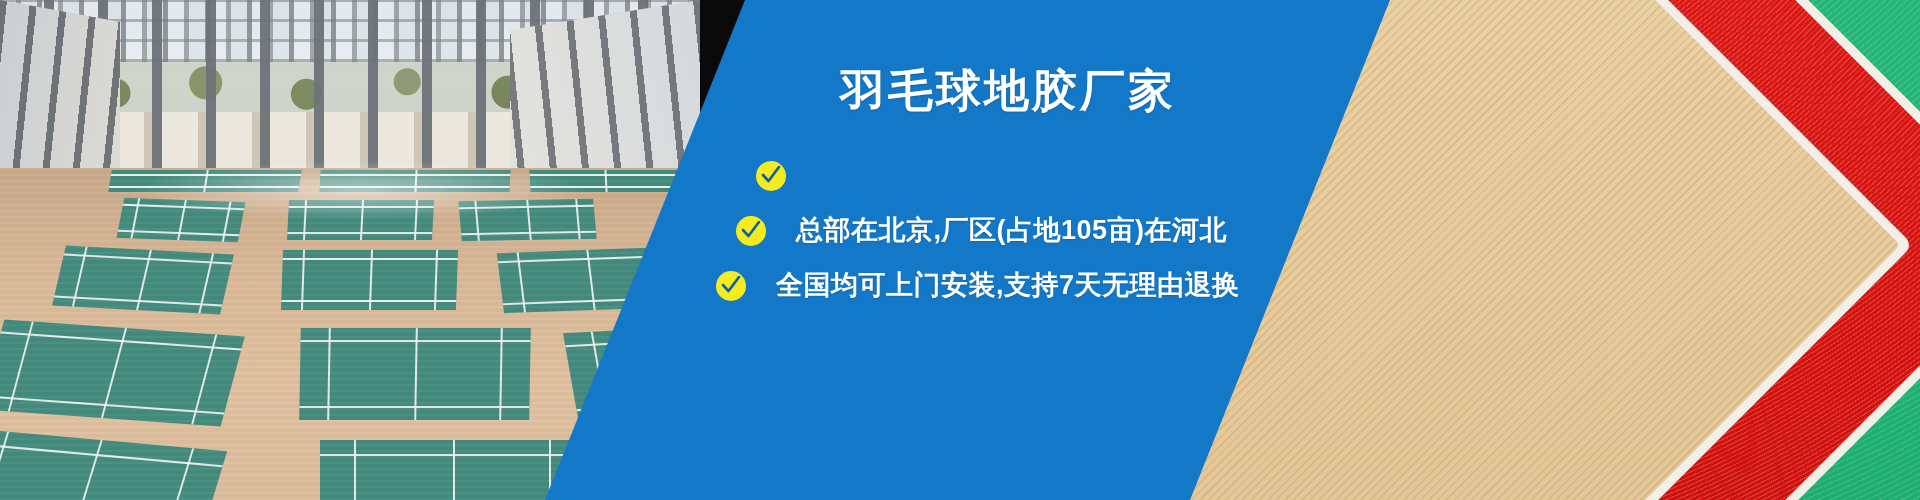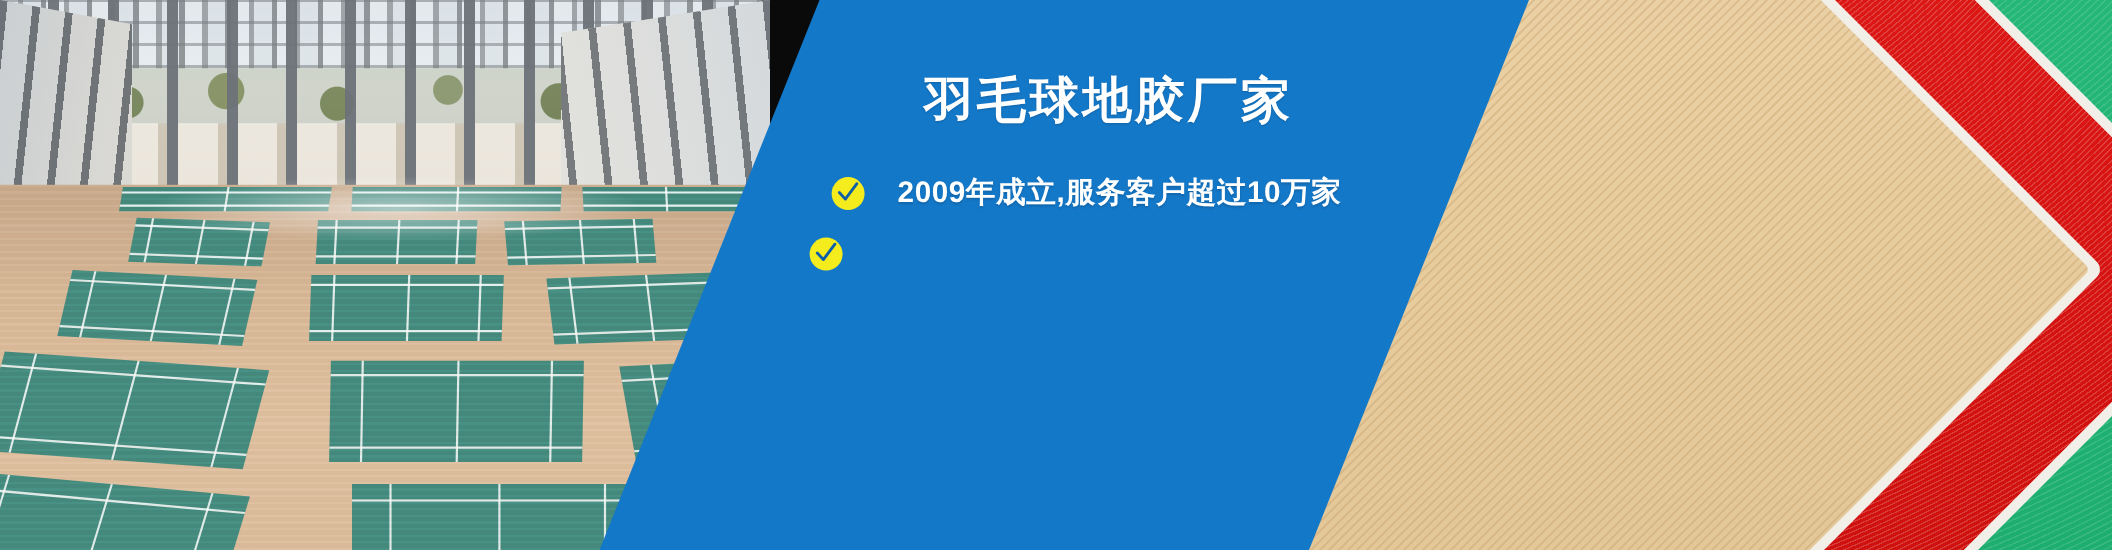--- a/index.html
+++ b/index.html
@@ -367,29 +367,37 @@
     <div class="bp-title">羽毛球地胶厂家</div>
 
     <div class="bullets">
 
       <div class="bullet">
         <span class="check-icon">
           <svg width="20" height="20" viewBox="0 0 20 20" aria-hidden="true">
             <path d="M2 10 L7.5 16 L18 2" fill="none" stroke="#0d5fa8" stroke-width="2.6" stroke-linecap="round" stroke-linejoin="round"></path>
           </svg>
         </span>
-        <span class="bullet-text">2009年成立,服务客户超过10万家</span>
-      </div>
-
-
+      </div>
 
       <div class="bullet">
         <span class="check-icon">
           <svg width="20" height="20" viewBox="0 0 20 20" aria-hidden="true">
             <path d="M2 10 L7.5 16 L18 2" fill="none" stroke="#0d5fa8" stroke-width="2.6" stroke-linecap="round" stroke-linejoin="round"></path>
           </svg>
         </span>
+        <span class="bullet-text">总部在北京,厂区(占地105亩)在河北</span>
+      </div>
+
+
+      <div class="bullet">
+        <span class="check-icon">
+          <svg width="20" height="20" viewBox="0 0 20 20" aria-hidden="true">
+            <path d="M2 10 L7.5 16 L18 2" fill="none" stroke="#0d5fa8" stroke-width="2.6" stroke-linecap="round" stroke-linejoin="round"></path>
+          </svg>
+        </span>
+        <span class="bullet-text">全国均可上门安装,支持7天无理由退换</span>
       </div>
 
     </div>
   </div>
 
 </div>
 
 </body></html>

